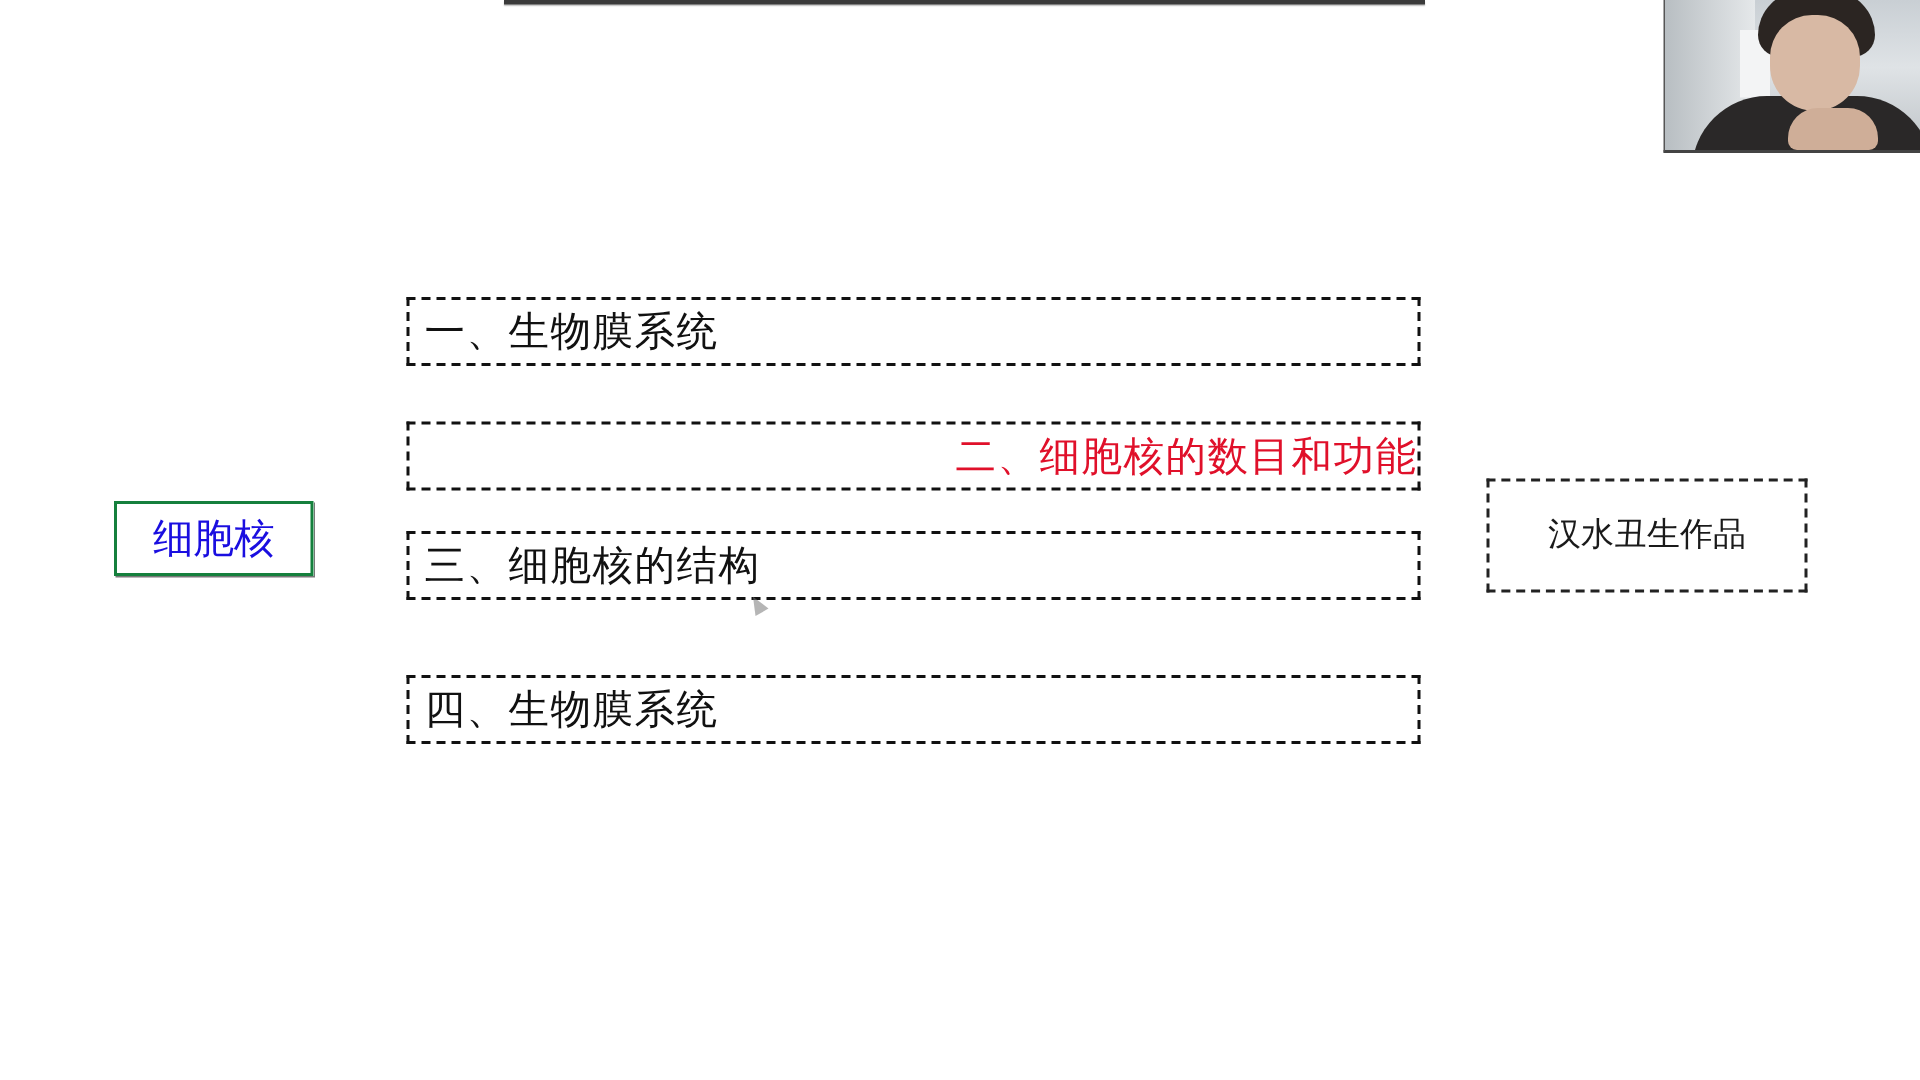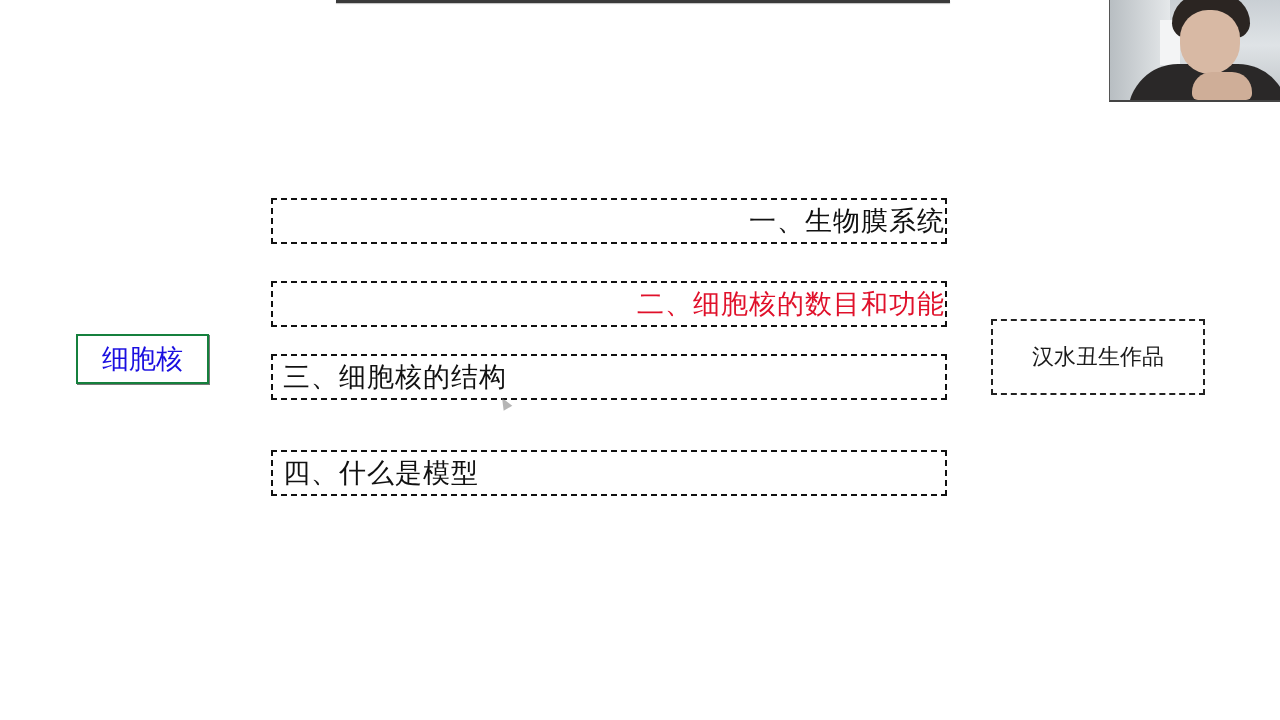--- a/index.html
+++ b/index.html
@@ -133,34 +133,34 @@
     <div class="body"></div>
     <div class="hair"></div>
     <div class="face"></div>
     <div class="hand"></div>
   </div>
 
   <div class="title-box">
     <span>细胞核</span>
   </div>
 
-  <div class="topic-box" style="top:198px;justify-content:flex-end;">
+  <div class="topic-box" style="top:198px;">
     <span>一、生物膜系统</span>
   </div>
 
   <div class="topic-box active" style="top:281px;justify-content:flex-end;">
     <span>二、细胞核的数目和功能</span>
   </div>
 
   <div class="topic-box" style="top:354px;">
     <span>三、细胞核的结构</span>
   </div>
 
   <div class="topic-box" style="top:450px;">
-    <span>四、什么是模型</span>
+    <span>四、生物膜系统</span>
   </div>
 
   <div class="credit-box">
     <span>汉水丑生作品</span>
   </div>
 
   <div class="cursor"></div>
 </div>
 
 </body></html>

